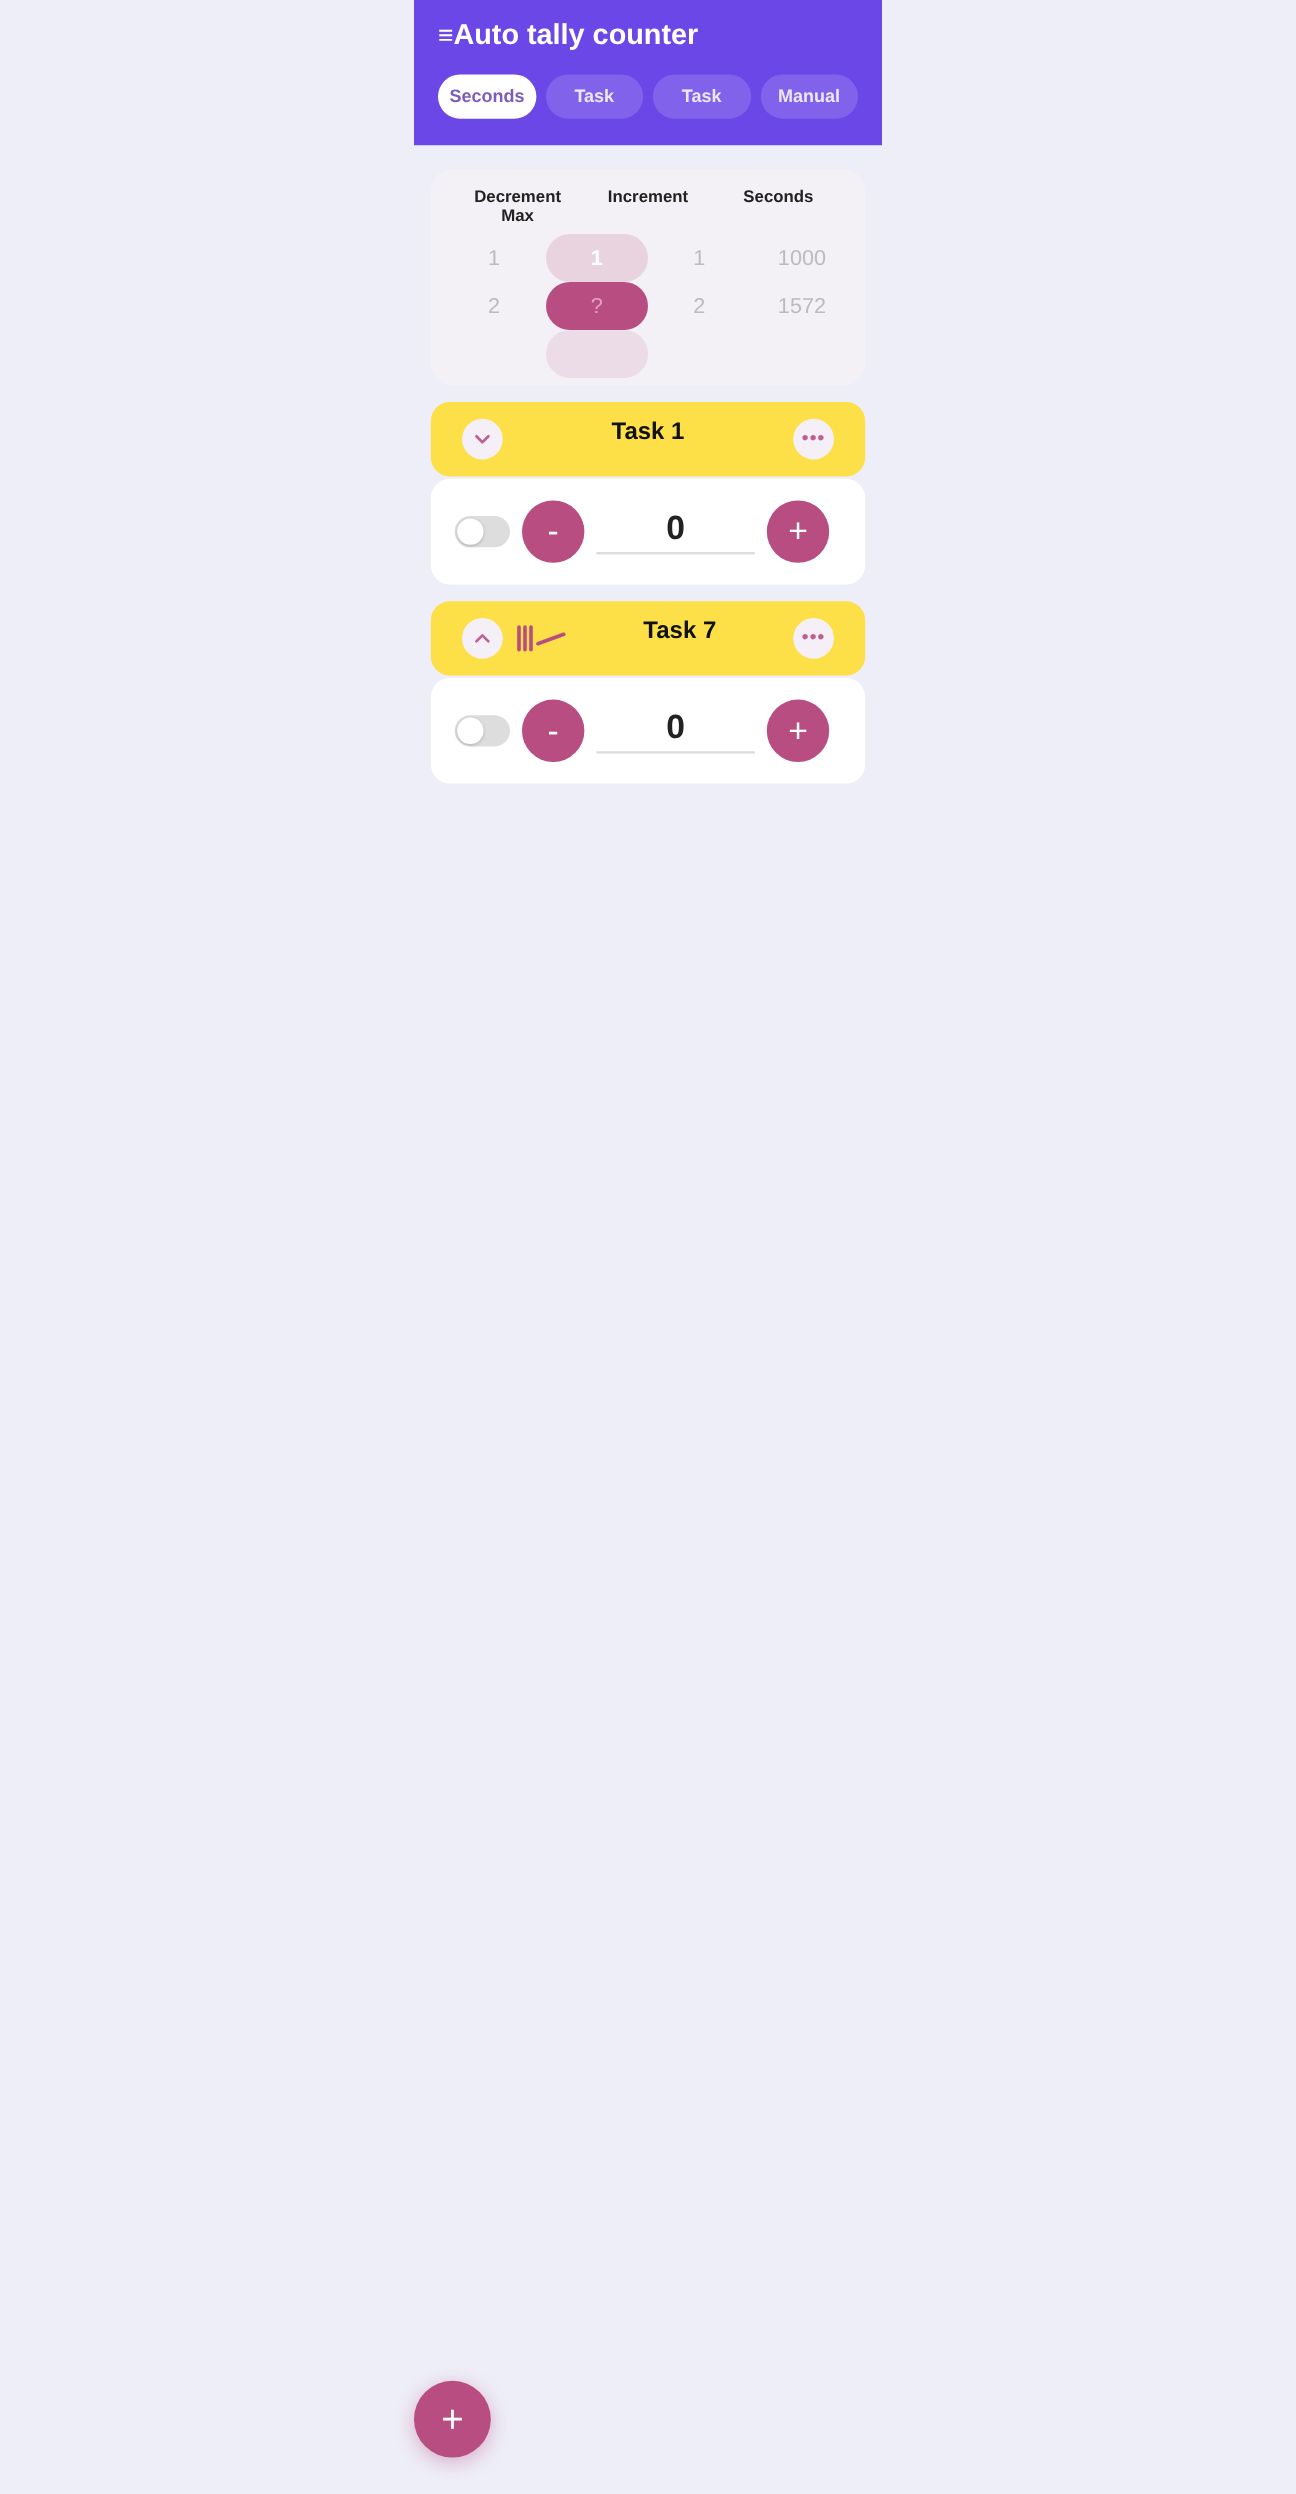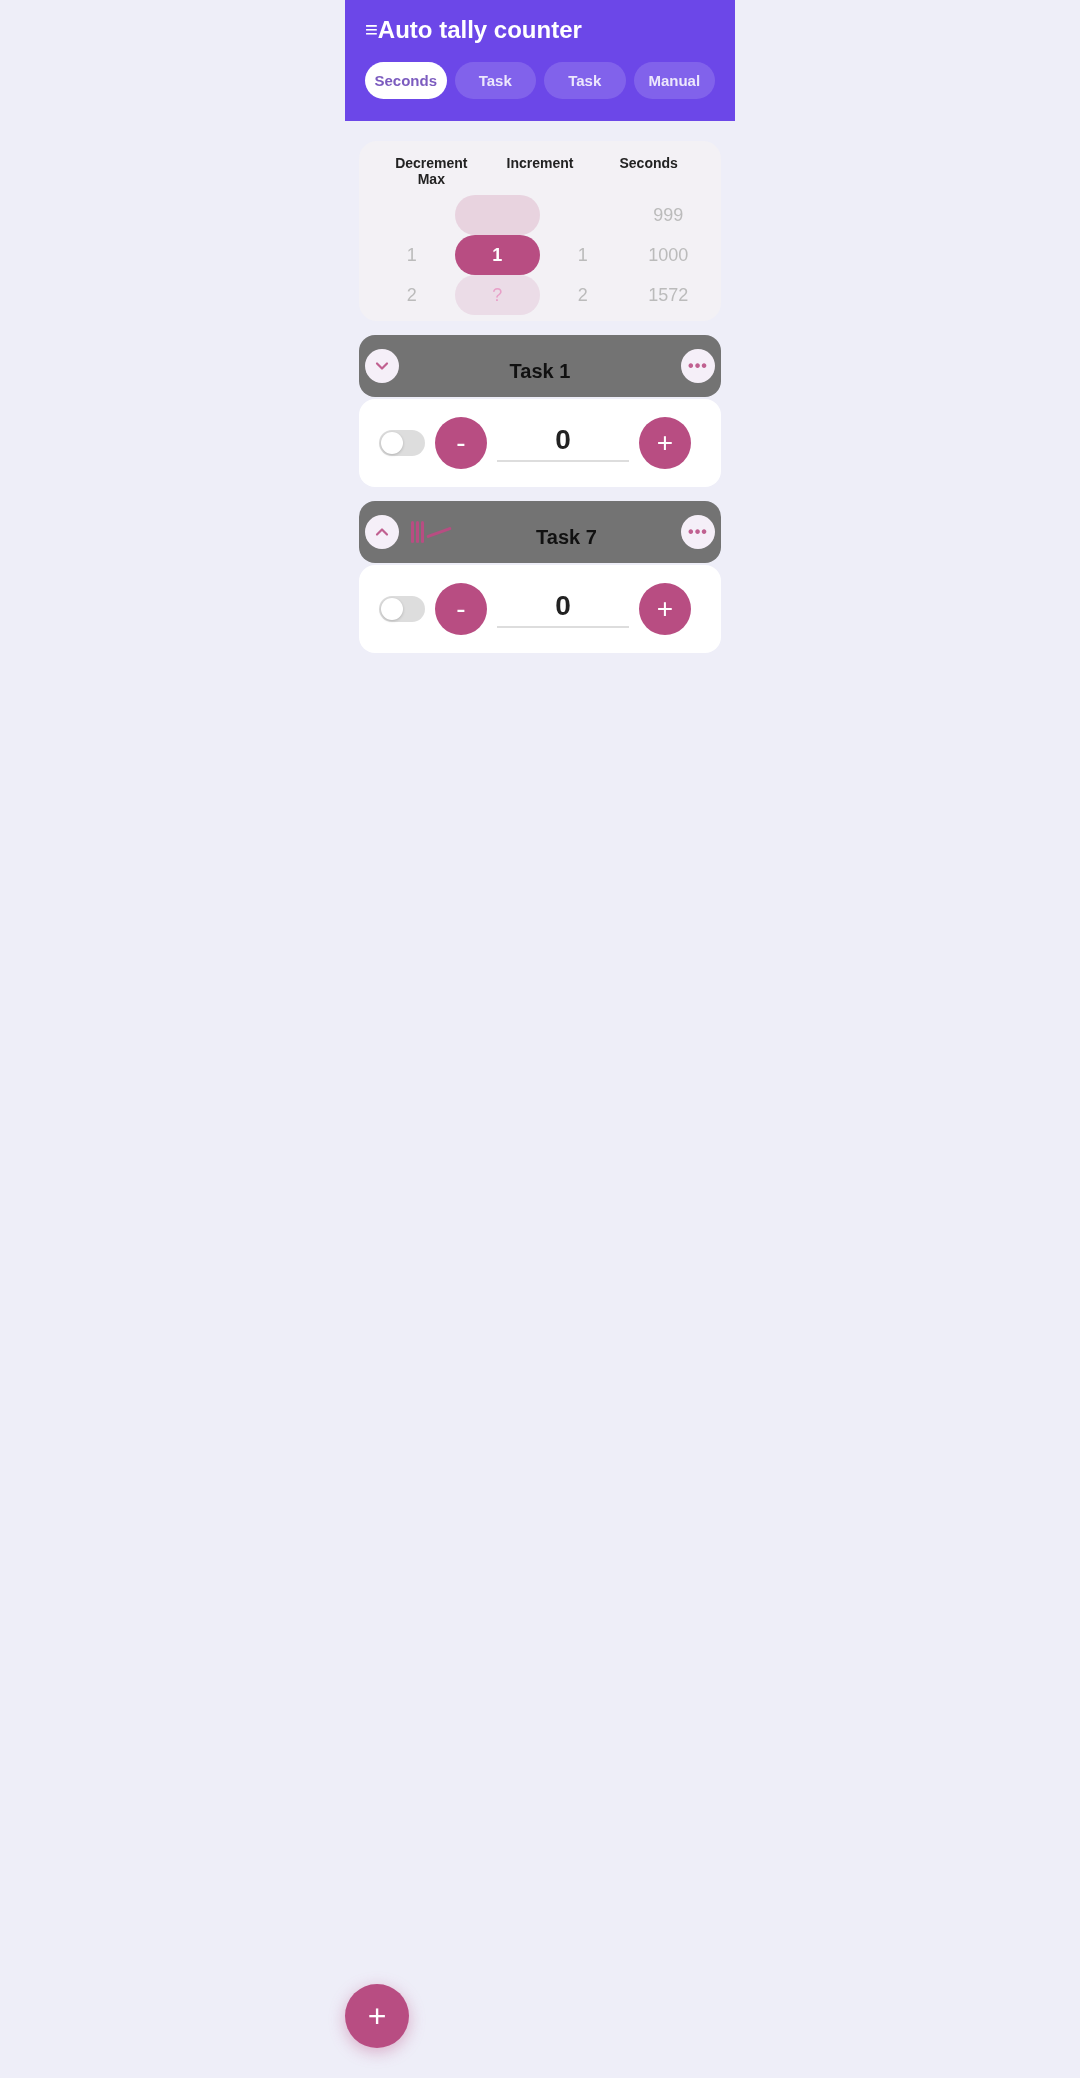--- a/index.html
+++ b/index.html
@@ -151,25 +151,25 @@
       z-index: 0;
     }
 
     .picker-row .picker-cell {
       position: relative;
       z-index: 1;
     }
 
     
     .task-header-row {
-      background: #737373;
+      background: #fde047;
       border-radius: 16px;
       display: flex;
-      align-items: flex-end;
-      padding: 14px 6px;
+      align-items: flex-start;
+      padding: 14px 26px;
       margin-bottom: 2px;
     }
 
     .task-chevron {
       width: 34px;
       height: 34px;
       background: #f5eff8;
       border-radius: 50%;
       display: flex;
       align-items: center;
@@ -352,26 +352,20 @@
       <div class="picker-col-label">Seconds</div>
       <div class="picker-col-label">Max</div>
     </div>
 
     <div class="picker-rows">
 
       <div class="picker-highlight-light"></div>
       <div class="picker-highlight"></div>
       <div class="picker-highlight-light2"></div>
 
-      <div class="picker-row">
-        <div class="picker-cell"></div>
-        <div class="picker-cell"></div>
-        <div class="picker-cell"></div>
-        <div class="picker-cell">999</div>
-      </div>
 
       <div class="picker-row">
         <div class="picker-cell">1</div>
         <div class="picker-cell selected">1</div>
         <div class="picker-cell">1</div>
         <div class="picker-cell">1000</div>
       </div>
 
       <div class="picker-row">
         <div class="picker-cell">2</div>

